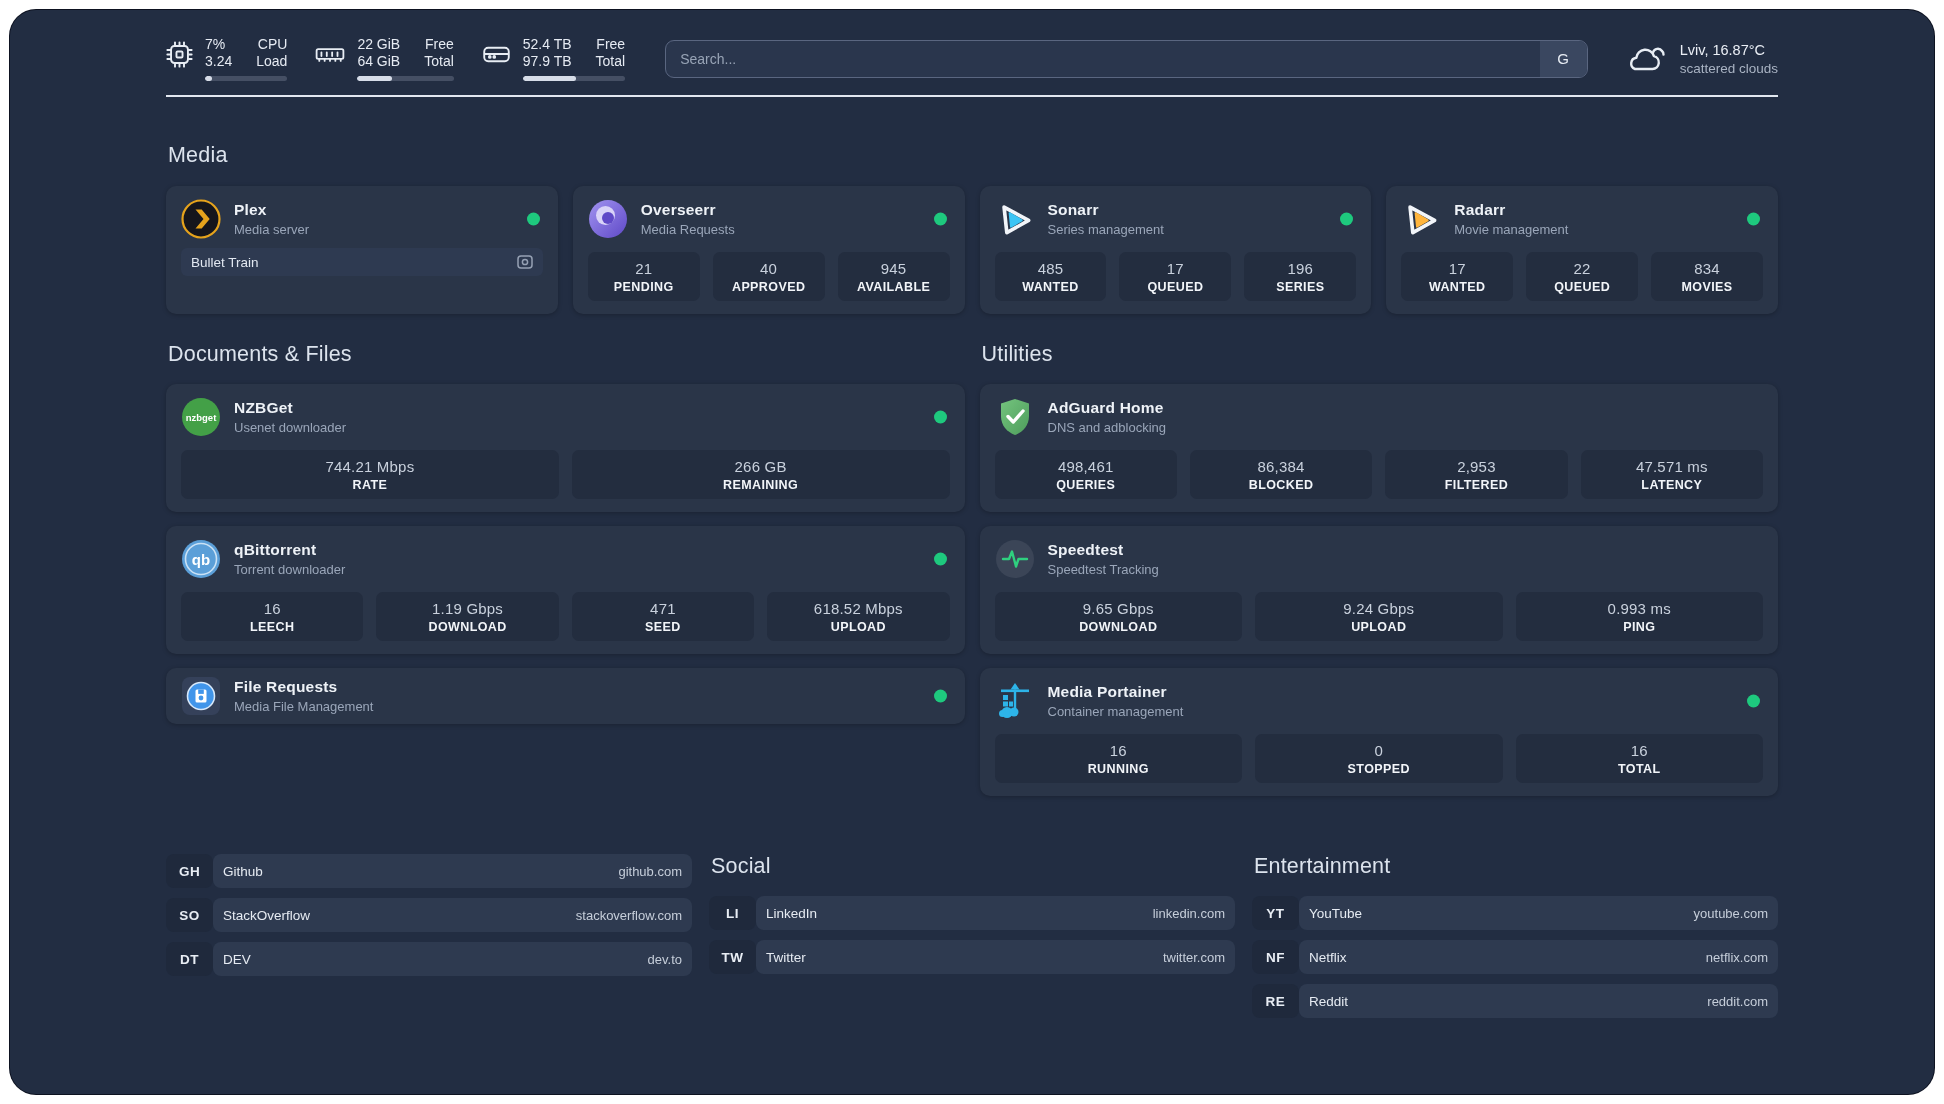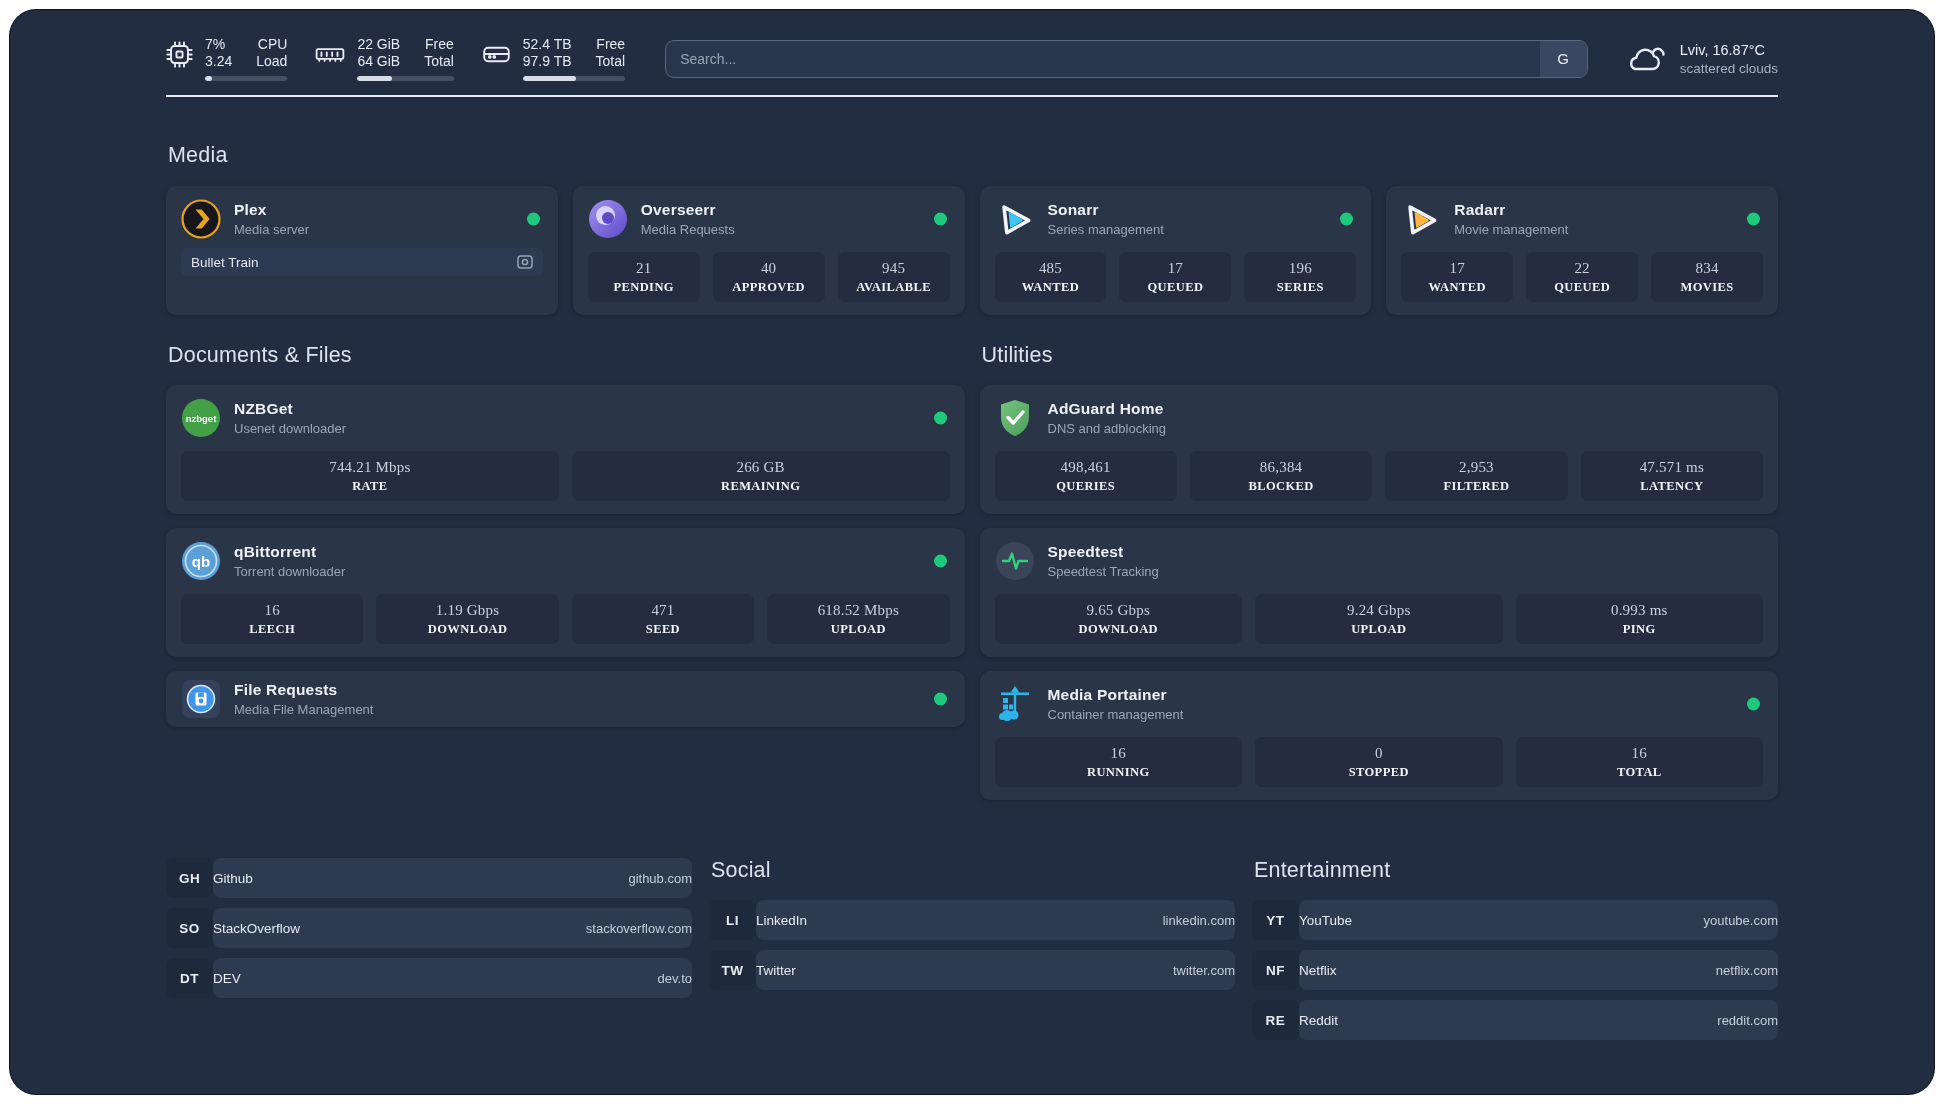--- a/index.html
+++ b/index.html
@@ -69,21 +69,21 @@
   }
   .card--slim { padding:8px 15px; }
   .card-header { display:flex; align-items:center; gap:13px; position:relative; }
   .app-icon { width:40px; height:40px; flex:none; }
   .app-name { font-size:15.5px; font-weight:600; color:#EEF2F7; letter-spacing:.2px; }
   .app-sub { font-size:13px; color:#9AA6B9; margin-top:3px; }
   .dot {
     position:absolute; right:3px; top:50%; transform:translateY(-50%);
     width:13px; height:13px; border-radius:50%; background:#1EC97E;
   }
-  .stats { display:flex; gap:13px; margin-top:13px;font-family:Liberation Serif, serif; }
+  .stats { display:flex; gap:13px; margin-top:13px; }
   .tile { flex:1; background:#232D3F; border-radius:7px; text-align:center; padding:8px 4px 7px; }
   .tile-value { font-size:15px; color:#C9D1DD; letter-spacing:.2px; }
   .tile-label { font-size:12.5px; font-weight:700; color:#F2F5F9; margin-top:3px; letter-spacing:.4px; }
 
   
   .np-row1 {
     margin-top:9px; height:28px; border-radius:6px; background:#2E3A51;
     display:flex; align-items:center; padding:0 10px;
   }
   .np-title { font-size:13.5px; color:#E2E8F1; }
@@ -94,29 +94,29 @@
   }
   .np-fill { position:absolute; left:0; top:0; bottom:0; background:#1E2738; border-radius:6px; }
   .np-pause { position:absolute; left:10px; top:50%; transform:translateY(-50%); display:flex; gap:3px; cursor:pointer; }
   .np-pause i { display:block; width:3.5px; height:12px; background:#EAEFF5; border-radius:1px; }
   .np-time { position:absolute; right:10px; top:50%; transform:translateY(-50%); font-size:13.5px; font-weight:700; color:#EAEFF5; }
 
   
   .bm-grid { display:grid; grid-template-columns:repeat(3,1fr); gap:17px; margin-top:58px; }
   .bm-title { margin:0 0 17px 2px; }
   .bm-list { display:flex; flex-direction:column; gap:10px; }
-  .bm-row { display:flex; height:40px; cursor:pointer; }
+  .bm-row { display:flex; height:34px; cursor:pointer; }
   .bm-abbr {
     width:47px; flex:none; background:#1F293C; border-radius:8px;
     display:flex; align-items:center; justify-content:center;
     font-size:13.5px; font-weight:700; color:#E8EDF4; letter-spacing:.5px;
   }
   .bm-link {
     flex:1; background:#2E3A50; border-radius:8px;
-    display:flex; align-items:center; justify-content:space-between; padding:0 0;
+    display:flex; align-items:center; justify-content:space-between; padding:0 10px;
   }
   .bm-name { font-size:13.5px; color:#E6EBF2; }
   .bm-url { font-size:13px; color:#C6CEDA; }
 </style>
 </head>
 <body>
 
 <div class="frame">
   <div class="content">
 

